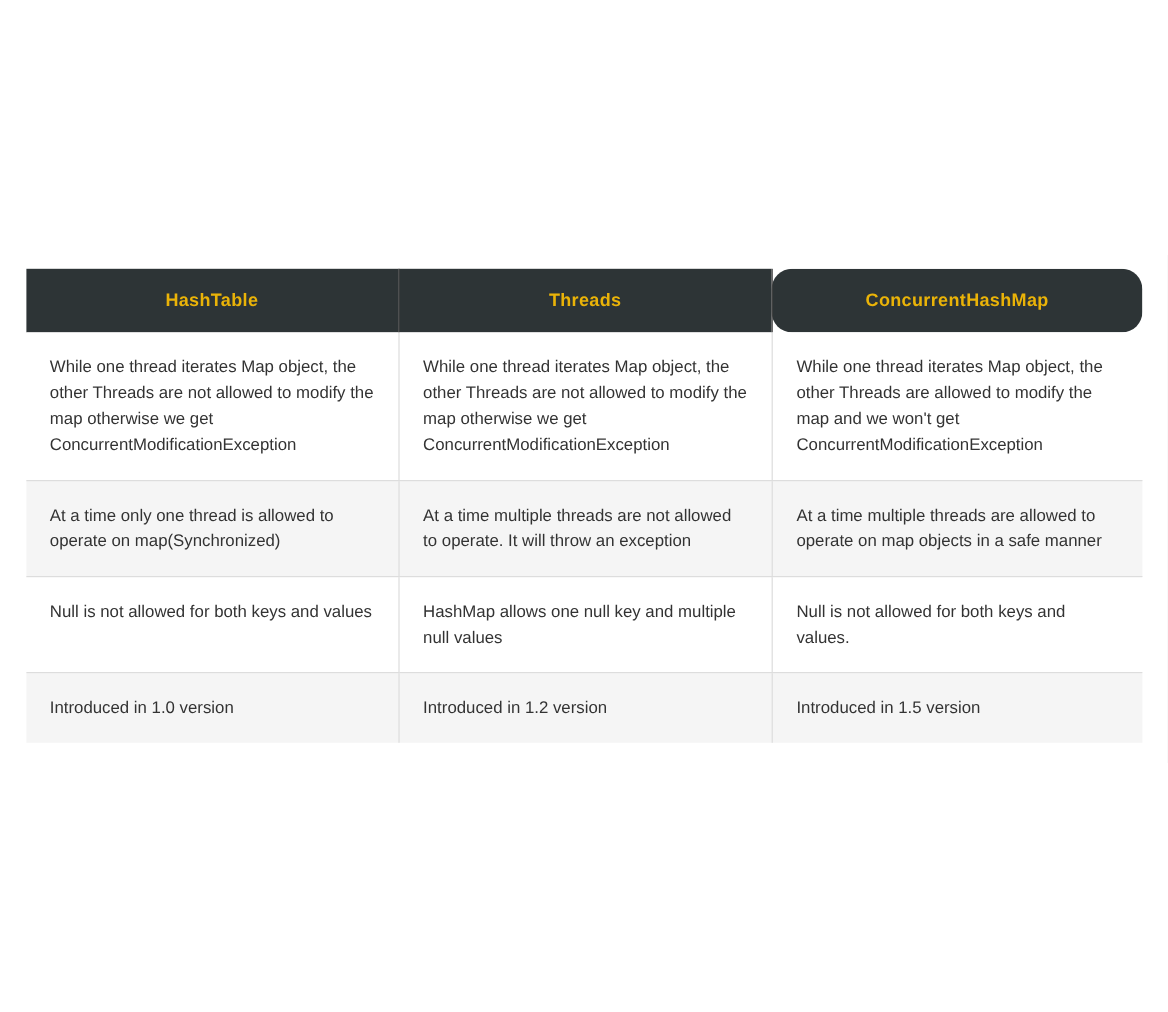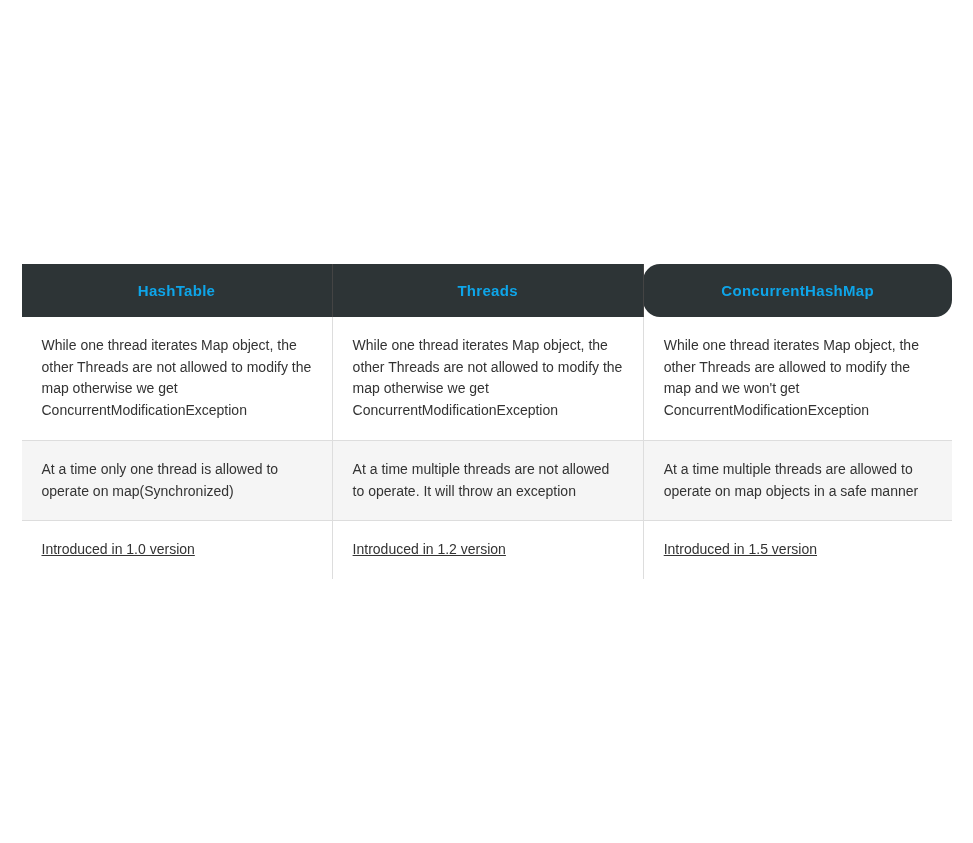--- a/index.html
+++ b/index.html
@@ -29,21 +29,21 @@
 
     table {
       width: 930px;
       border-collapse: collapse;
       font-size: 14px;
       color: #333;
     }
 
     thead tr {
       background-color: #2d3436;
-      color: #0ea5e9;
+      color: #eab308;
       margin-left: 20px;
     }
 
     thead th {
       padding: 18px 20px;
       text-align: center;
       font-weight: 600;
       font-size: 15px;
       letter-spacing: 0.3px;
       border-right: 1px solid #444;
@@ -69,21 +69,20 @@
       border-right: 1px solid #ddd;
       border-bottom: 1px solid #ddd;
     }
 
     tbody td:last-child {
       border-right: none;
     }
 
     tbody tr:last-child td {
       border-bottom: none;
-      text-decoration: underline;
     }
   </style>
 </head>
 <body>
 
 <div class="table-container">
   <table>
     <thead>
       <tr>
         <th>HashTable</th>
@@ -96,19 +95,24 @@
           <td>While one thread iterates Map object, the other Threads are not allowed to modify the map otherwise we get ConcurrentModificationException</td>
           <td>While one thread iterates Map object, the other Threads are not allowed to modify the map otherwise we get ConcurrentModificationException</td>
           <td>While one thread iterates Map object, the other Threads are allowed to modify the map and we won't get ConcurrentModificationException</td>
         </tr>
         <tr>
           <td>At a time only one thread is allowed to operate on map(Synchronized)</td>
           <td>At a time multiple threads are not allowed to operate. It will throw an exception</td>
           <td>At  a time multiple threads are allowed to operate on map objects in a safe manner</td>
         </tr>
         <tr>
+          <td>Null is not allowed for both keys and values</td>
+          <td>HashMap allows one null key and multiple null values</td>
+          <td>Null is not allowed for both keys and values.</td>
+        </tr>
+        <tr>
           <td>Introduced in 1.0 version</td>
           <td>Introduced in 1.2 version</td>
           <td>Introduced in 1.5 version</td>
         </tr>
       </tbody>
   </table>
 </div>
 
 </body></html>

